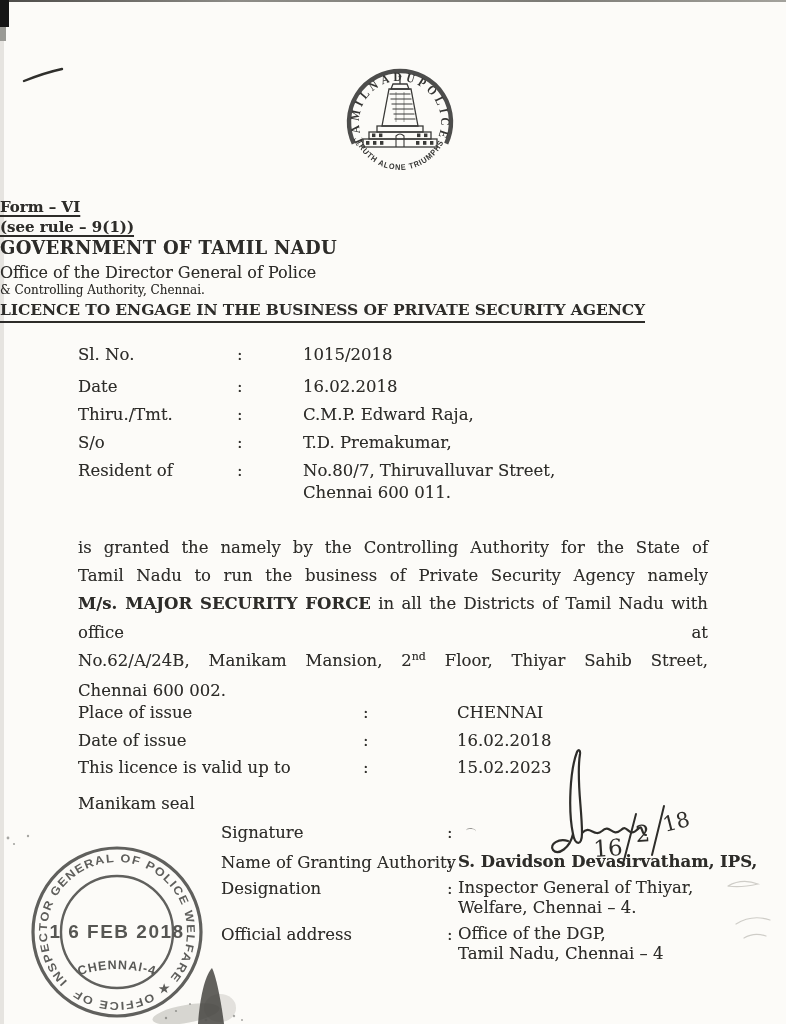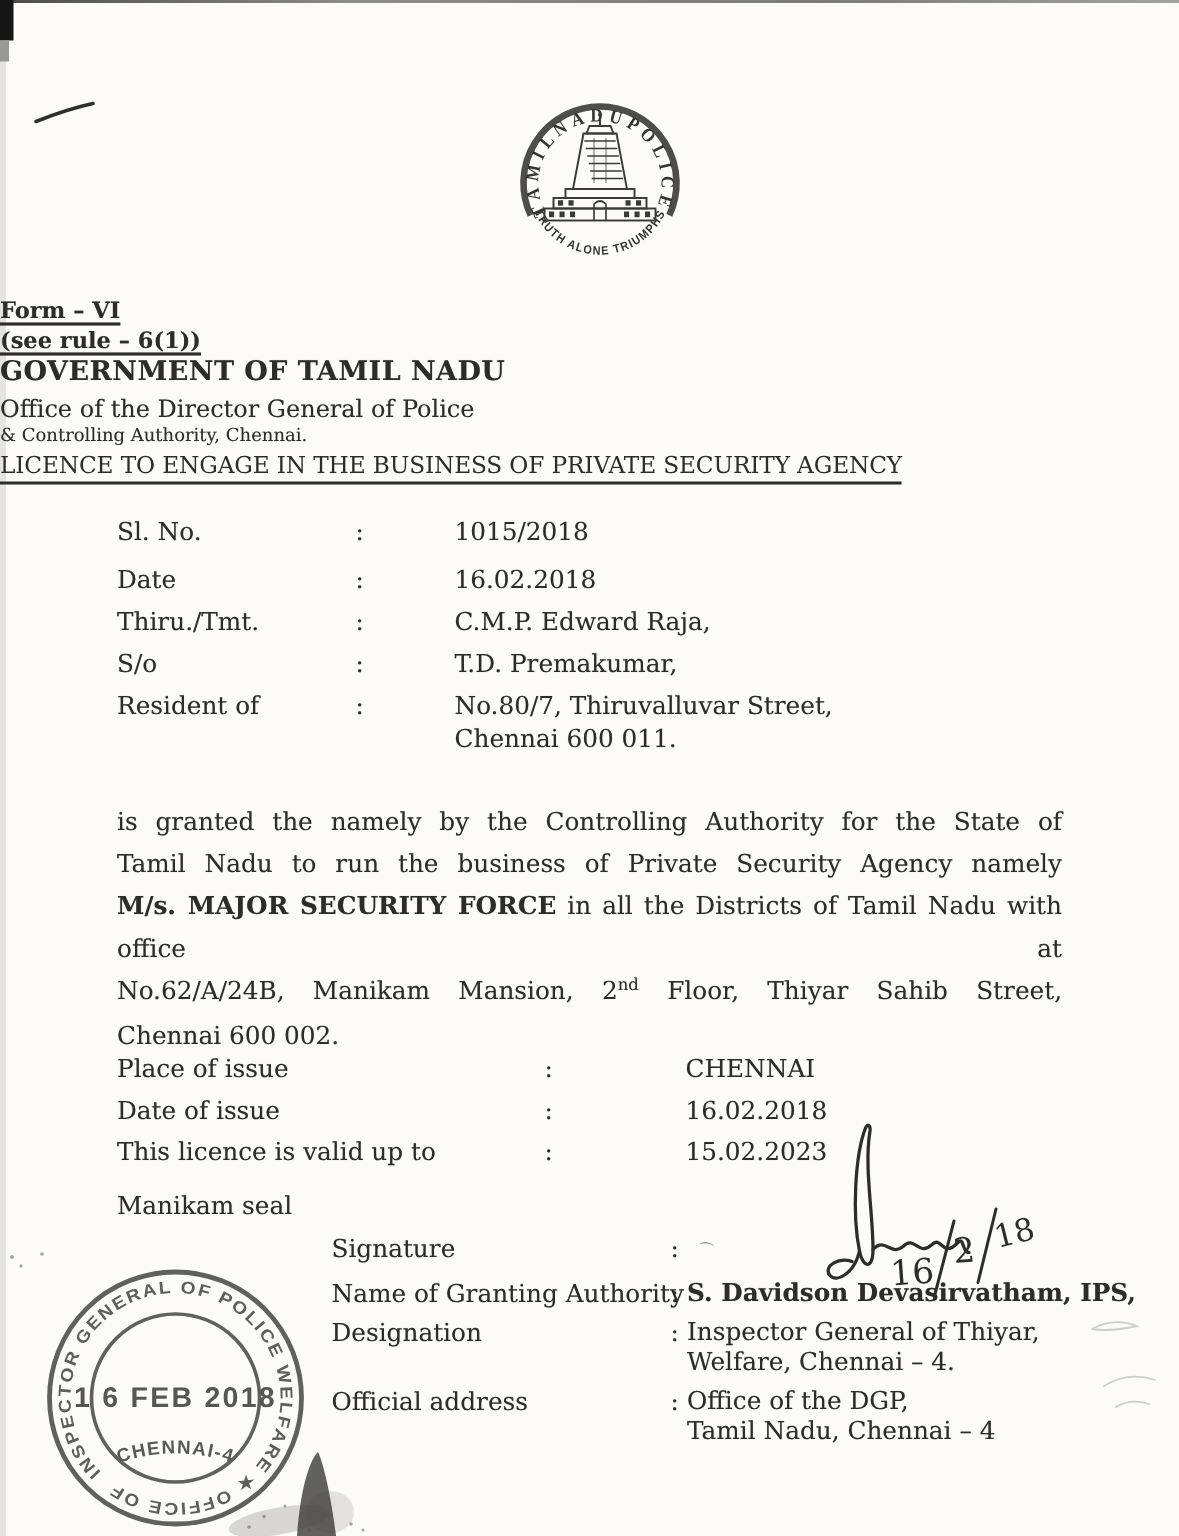--- a/index.html
+++ b/index.html
@@ -13,21 +13,21 @@
   .txt{font-size:16.5px;line-height:22px;white-space:nowrap;text-shadow:0 0 .5px rgba(45,44,40,.35);}
   .ctr{left:0;right:0;}
   .bold{font-weight:700;}
   .und{text-decoration:underline;text-decoration-thickness:1.6px;text-underline-offset:3px;}
   .form-no{top:196px;font-size:15px;}
   .rule-ref{top:216px;font-size:15px;}
   .gov{top:237px;font-size:18px;letter-spacing:.3px;}
   .office1{top:262px;font-size:16px;}
   .office2{top:279px;font-size:12px;}
   .title-wrap{top:300px;}
-  .title-text{display:inline-block;font-size:15.5px;font-weight:400;border-bottom:2.2px solid #2d2c29;padding-bottom:2px;letter-spacing:-.1px;}
+  .title-text{display:inline-block;font-size:15.5px;font-weight:700;border-bottom:2.2px solid #2d2c29;padding-bottom:2px;letter-spacing:-.1px;}
   .lbl{left:78px;}
   .col1-colon{left:237px;}
   .col1-val{left:303px;}
   .col2-colon{left:363px;}
   .col2-val{left:457px;}
   .sig-lbl{left:221px;}
   .sig-colon{left:447px;}
   .sig-val{left:458px;line-height:20px;}
   .addr-multi{line-height:21.5px;}
   .para{left:78px;top:534px;width:630px;font-size:16.5px;line-height:28.2px;text-shadow:0 0 .5px rgba(45,44,40,.35);}
@@ -86,21 +86,21 @@
           <rect x="40" y="77" width="3.4" height="3.8"></rect>
           <rect x="47" y="77" width="3.4" height="3.8"></rect>
         <rect x="83" y="77" width="3.4" height="3.8"></rect>
           <rect x="90" y="77" width="3.4" height="3.8"></rect>
           <rect x="97" y="77" width="3.4" height="3.8"></rect>
       </g>
     </g>
   </svg>
 
   <div class="abs txt ctr bold und form-no">Form – VI</div>
-  <div class="abs txt ctr bold und rule-ref">(see rule – 6(1))</div>
+  <div class="abs txt ctr bold und rule-ref">(see rule – 9(1))</div>
   <div class="abs txt ctr bold gov">GOVERNMENT OF TAMIL NADU</div>
   <div class="abs txt ctr office1">Office of the Director General of Police</div>
   <div class="abs txt ctr office2">&amp; Controlling Authority, Chennai.</div>
   <div class="abs ctr title-wrap">
     <span class="title-text">LICENCE TO ENGAGE IN THE BUSINESS OF PRIVATE SECURITY AGENCY</span>
   </div>
 
   <div class="abs txt lbl" style="top:344px">Sl. No.</div>
   <div class="abs txt col1-colon" style="top:344px">:</div>
   <div class="abs txt col1-val" style="top:344px">1015/2018</div>

